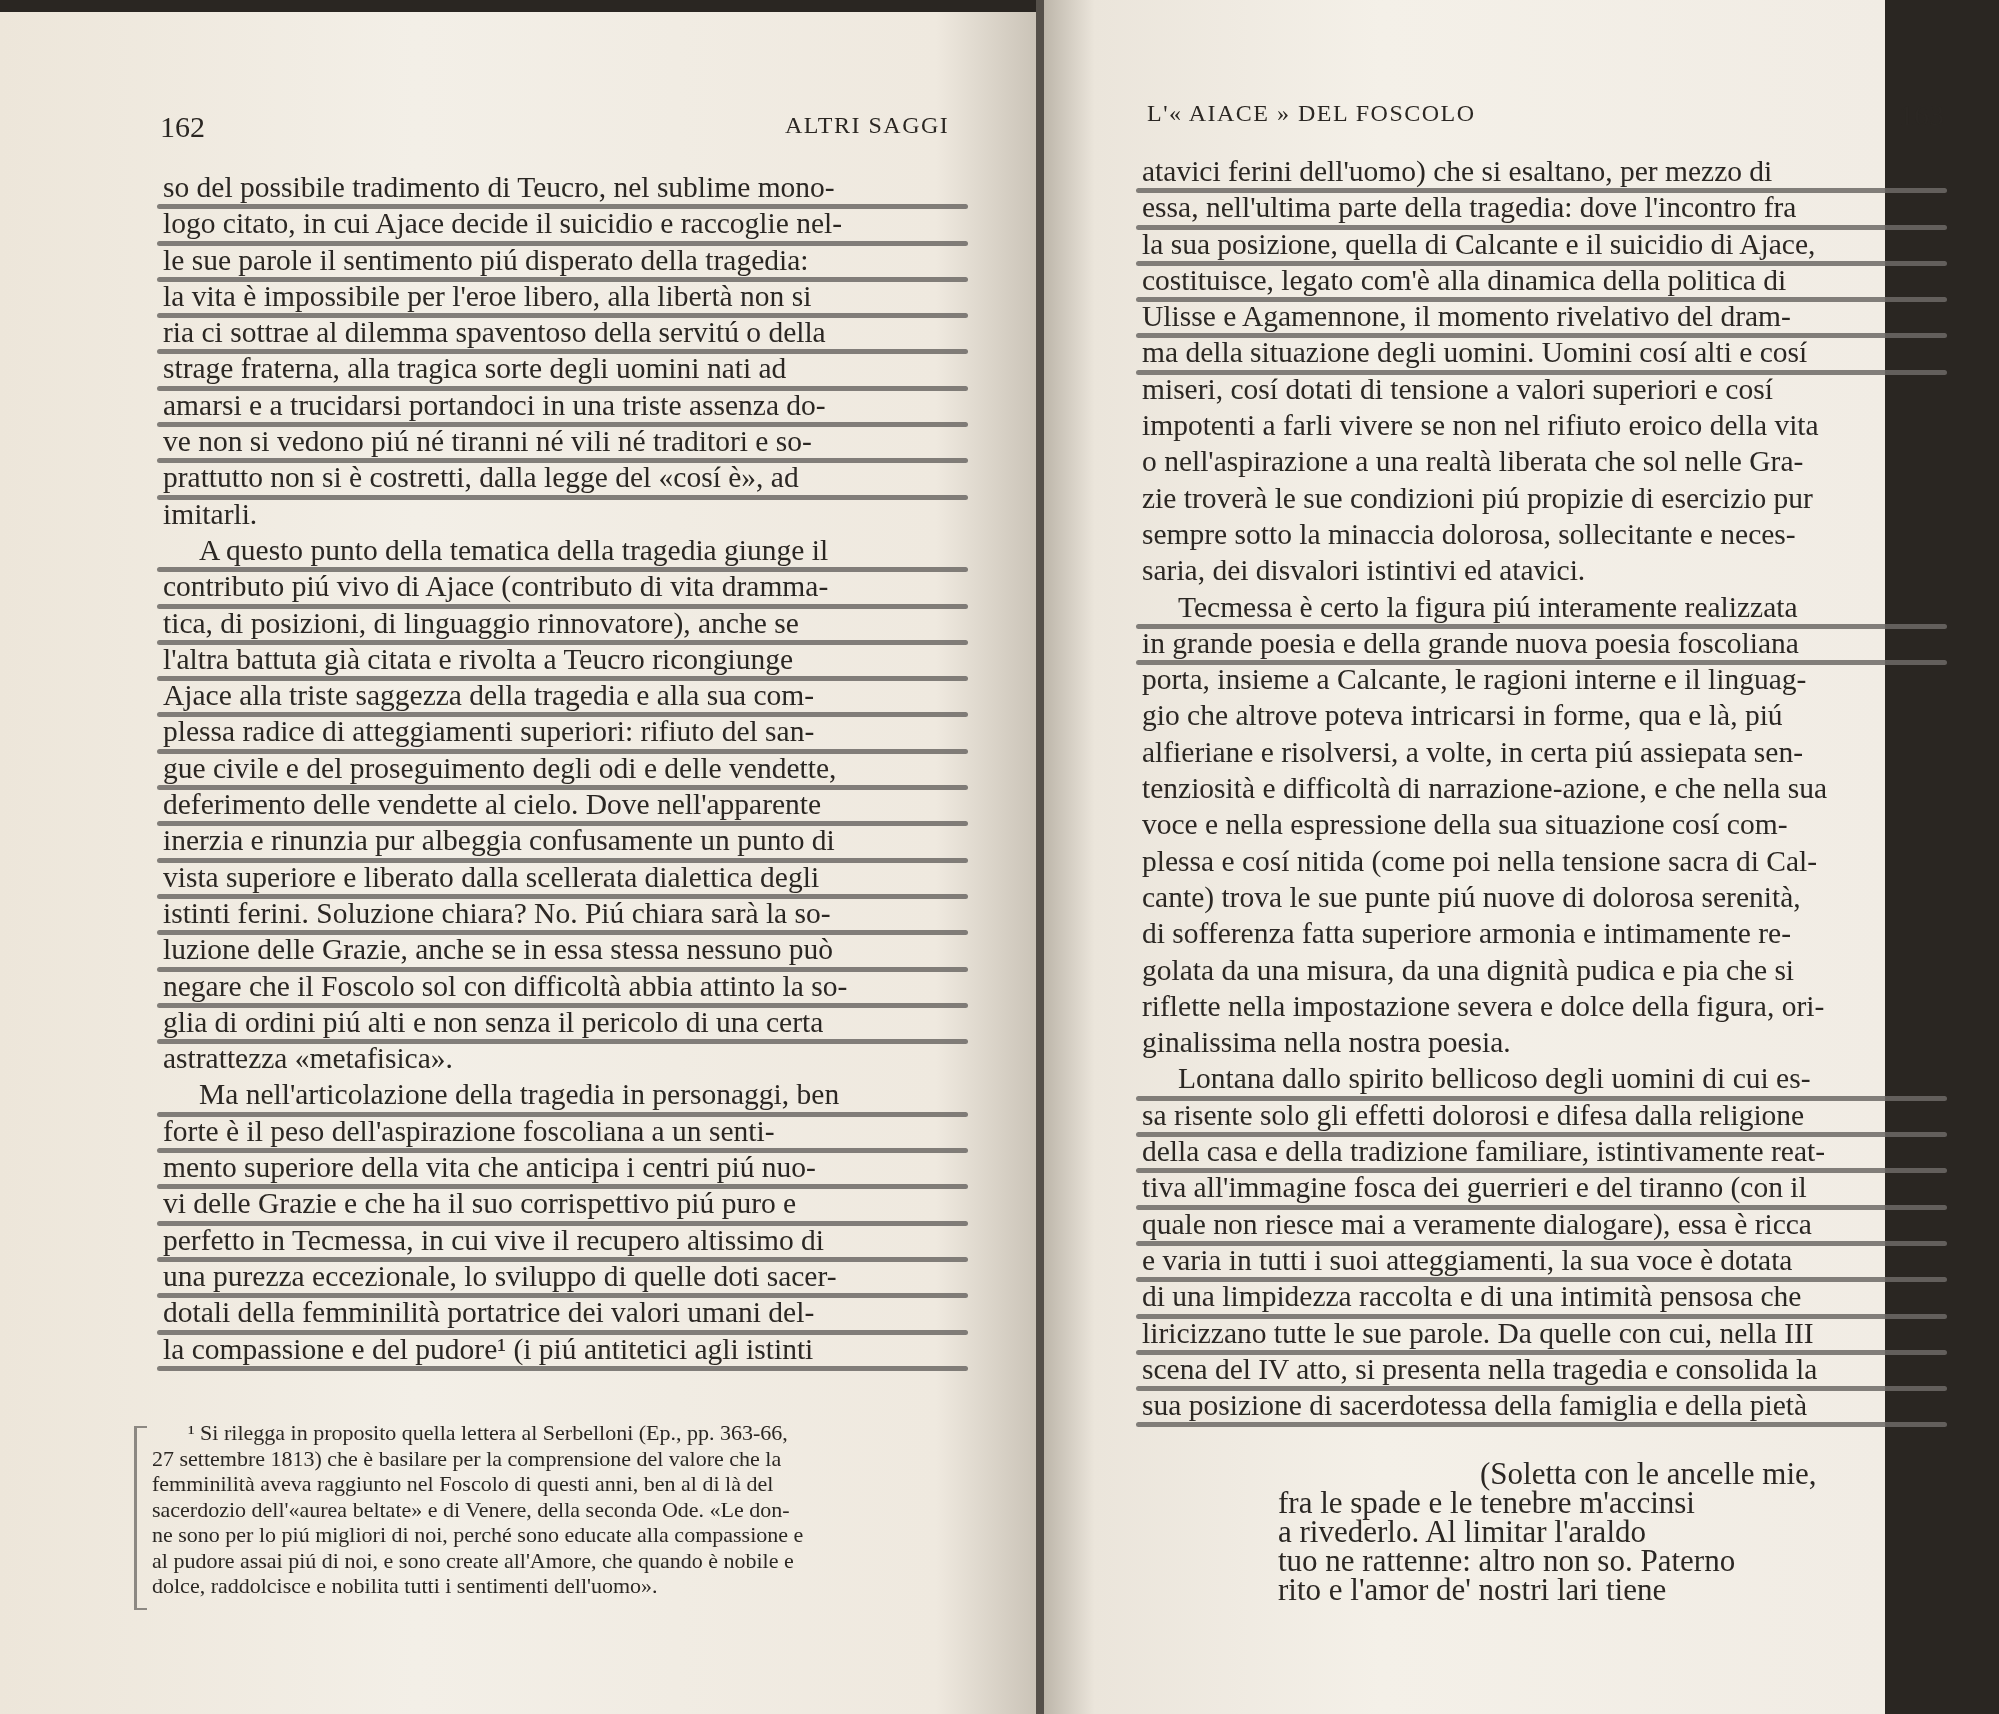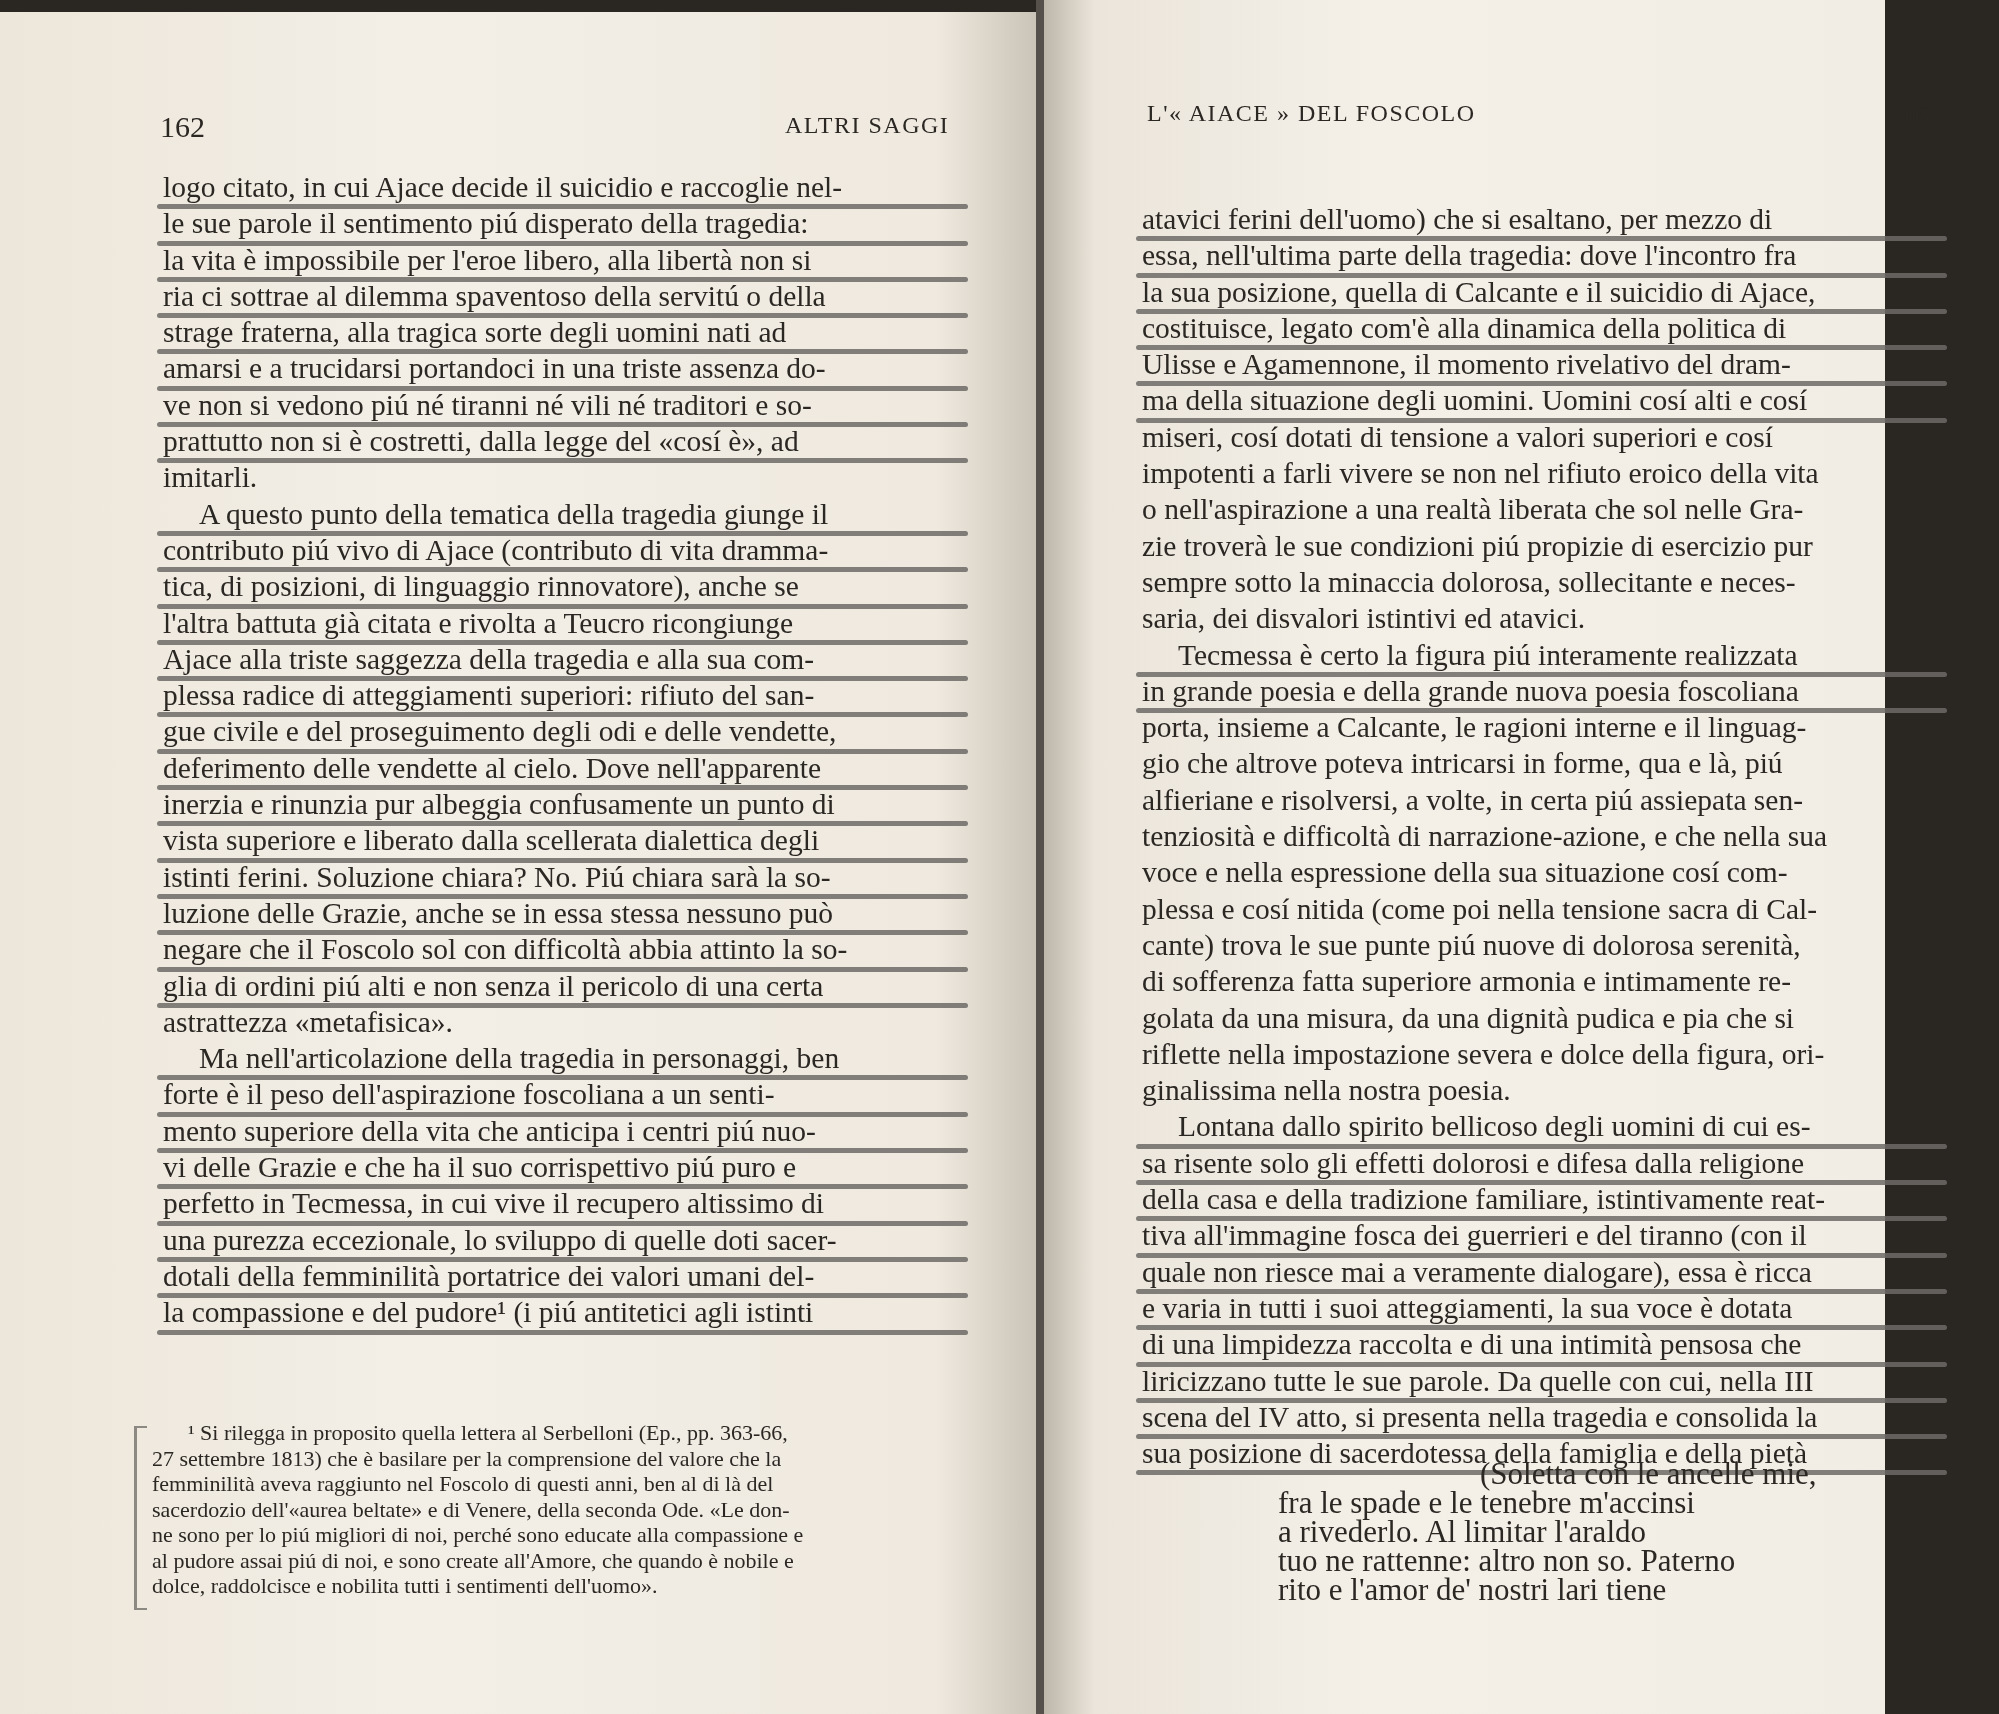--- a/index.html
+++ b/index.html
@@ -18,20 +18,21 @@
   .verse { position:absolute; left:1278px; top:1434px; font-size:31px; line-height:29px;margin-top:25px; }
   .verse .first { padding-left:202px; display:block; }
 </style>
 </head>
 <body>
 
 <div class="page left">
   <div class="pnum" style="left:160px">162</div>
   <div class="running" style="left:785px">ALTRI SAGGI</div>
   <div class="body" id="left-body" style="left:163px; top:157px; width:795px;">
+      <span class="line hl">so del possibile tradimento di Teucro, nel sublime mono-</span>
       <span class="line hl">logo citato, in cui Ajace decide il suicidio e raccoglie nel-</span>
       <span class="line hl">le sue parole il sentimento piú disperato della tragedia:</span>
       <span class="line hl">la vita è impossibile per l'eroe libero, alla libertà non si</span>
       <span class="line hl">ria ci sottrae al dilemma spaventoso della servitú o della</span>
       <span class="line hl">strage fraterna, alla tragica sorte degli uomini nati ad</span>
       <span class="line hl">amarsi e a trucidarsi portandoci in una triste assenza do-</span>
       <span class="line hl">ve non si vedono piú né tiranni né vili né traditori e so-</span>
       <span class="line hl">prattutto non si è costretti, dalla legge del «cosí è», ad</span>
       <span class="line">imitarli.</span>
       <span class="line hl" style="padding-left: 36px;">A questo punto della tematica della tragedia giunge il</span>
@@ -70,21 +71,21 @@
         <span class="line">dolce, raddolcisce e nobilita tutti i sentimenti dell'uomo».</span>
       </div>
   </div>
 </div>
 
 <div class="gutter"></div>
 
 <div class="page right">
   <div class="running" style="left:103px">L'« AIACE » DEL FOSCOLO</div>
   <div class="pnum" style="left:855px">163</div>
-  <div class="body" id="right-body" style="left:98px; top:153px; width:795px;margin-top:48px;">
+  <div class="body" id="right-body" style="left:98px; top:153px; width:795px;">
       <span class="line hl">atavici ferini dell'uomo) che si esaltano, per mezzo di</span>
       <span class="line hl">essa, nell'ultima parte della tragedia: dove l'incontro fra</span>
       <span class="line hl">la sua posizione, quella di Calcante e il suicidio di Ajace,</span>
       <span class="line hl">costituisce, legato com'è alla dinamica della politica di</span>
       <span class="line hl">Ulisse e Agamennone, il momento rivelativo del dram-</span>
       <span class="line hl">ma della situazione degli uomini. Uomini cosí alti e cosí</span>
       <span class="line">miseri, cosí dotati di tensione a valori superiori e cosí</span>
       <span class="line">impotenti a farli vivere se non nel rifiuto eroico della vita</span>
       <span class="line">o nell'aspirazione a una realtà liberata che sol nelle Gra-</span>
       <span class="line">zie troverà le sue condizioni piú propizie di esercizio pur</span>

